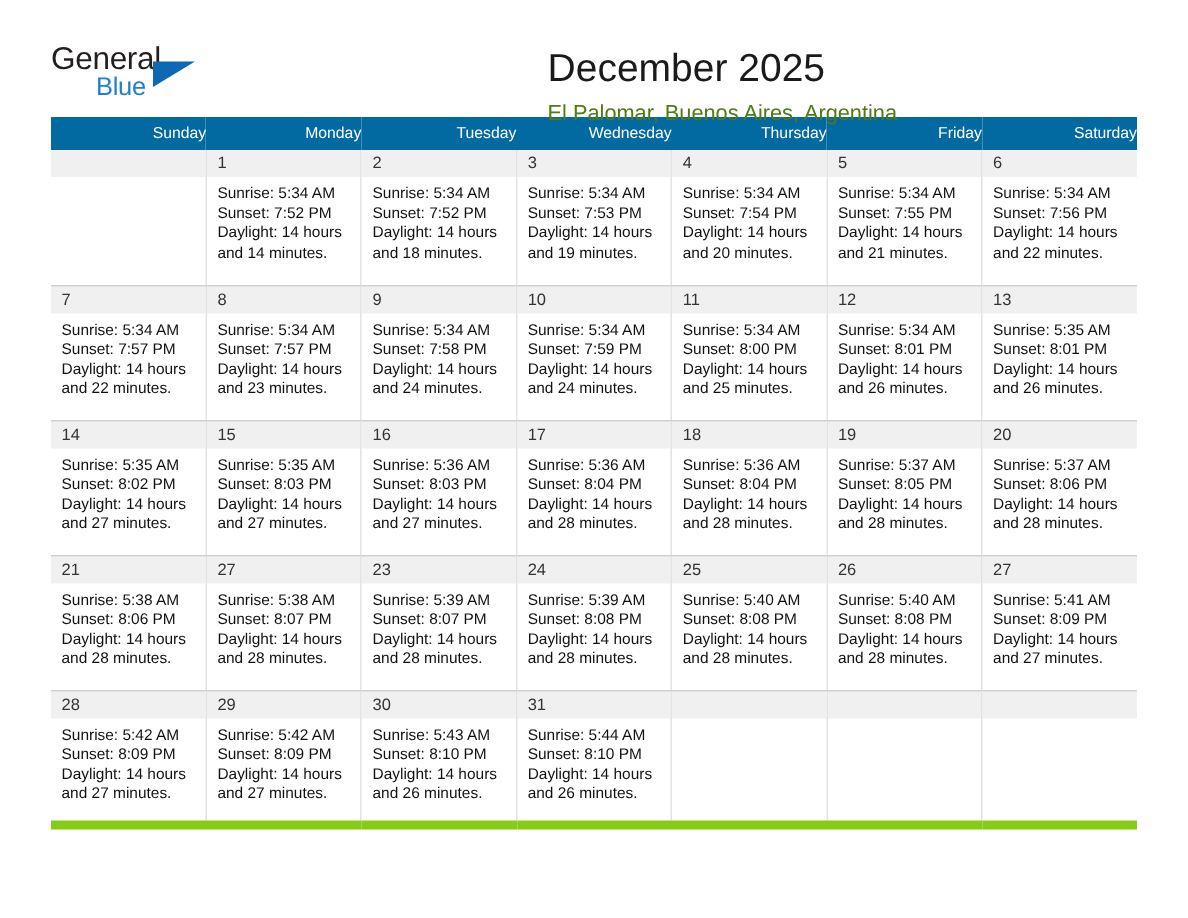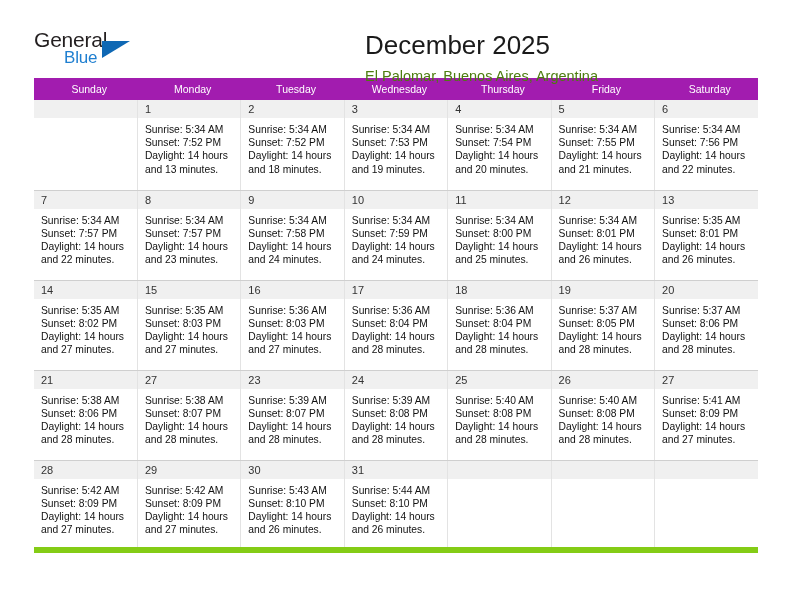--- a/index.html
+++ b/index.html
@@ -86,25 +86,25 @@
   }
 
   
   .calendar {
     margin-top: 10px;
     width: 724px;
     border-collapse: collapse;
     table-layout: fixed;
   }
   .calendar th {
-    background: #a21caf;
+    background: #0369a1;
     color: #ffffff;
     font-size: 10.5px;
     font-weight: normal;
-    text-align: center;
+    text-align: right;
     padding: 5px 0 5px 7px;
     height: 19px;
     box-sizing: border-box;
     border: none;
   }
   .calendar td {
     vertical-align: top;
     padding: 0;
     height: 90px;
     box-sizing: border-box;
@@ -170,21 +170,21 @@
         <tr>
           <td class="empty">
             <span class="daynum"></span>
           </td>
           <td>
             <span class="daynum">1</span>
             <div class="cellinfo">
               <div>Sunrise: 5:34 AM</div>
               <div>Sunset: 7:52 PM</div>
               <div>Daylight: 14 hours</div>
-              <div>and 13 minutes.</div>
+              <div>and 14 minutes.</div>
             </div>
           </td>
           <td>
             <span class="daynum">2</span>
             <div class="cellinfo">
               <div>Sunrise: 5:34 AM</div>
               <div>Sunset: 7:52 PM</div>
               <div>Daylight: 14 hours</div>
               <div>and 18 minutes.</div>
             </div>

